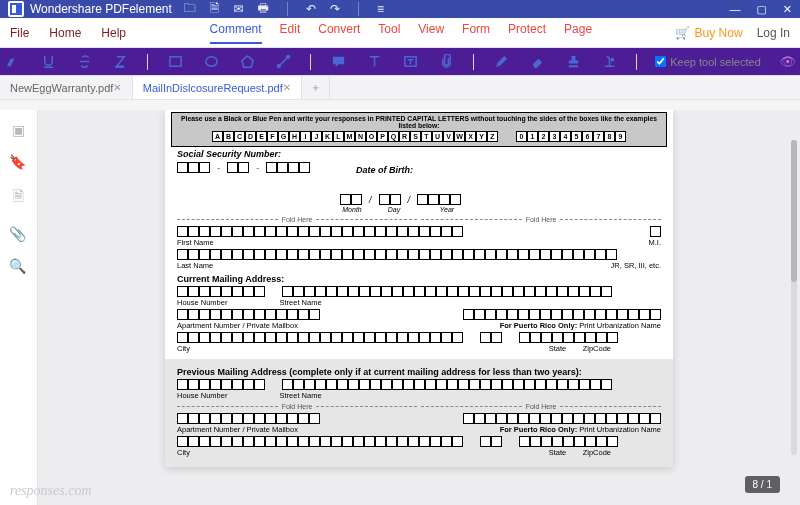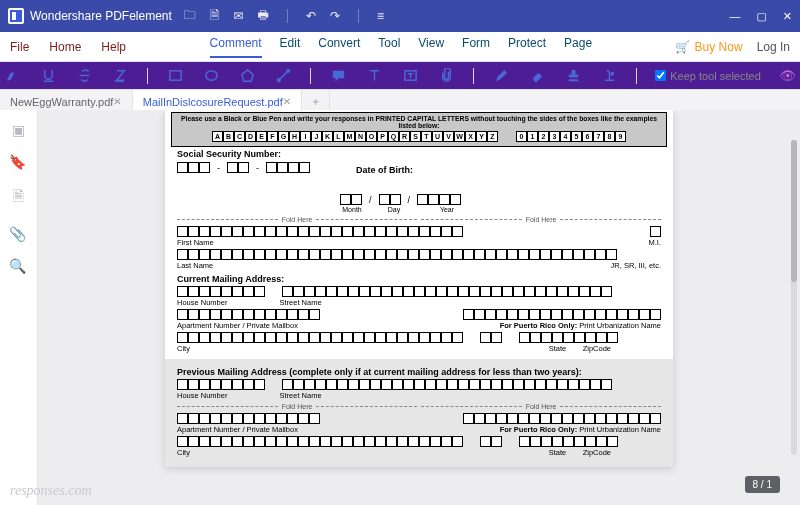--- a/index.html
+++ b/index.html
@@ -1,33 +1,33 @@
 <!DOCTYPE html>
 <html><head>
 <meta charset="utf-8">
 <style>
 * { box-sizing: border-box; margin: 0; padding: 0; font-family: "Segoe UI", Arial, sans-serif; }
 body { width: 800px; height: 505px; background: #f5f5f5; overflow: hidden; position: relative; }
 
-.titlebar { height: 32px; background: #3a4aa8; color: #fff; display: flex; align-items: center; padding: 0 8px; font-size: 12px; }
+.titlebar { height: 18px; background: #3a4aa8; color: #fff; display: flex; align-items: center; padding: 0 8px; font-size: 12px; }
 .titlebar .logo { width: 16px; height: 16px; background: #fff; margin-right: 6px; display: inline-flex; align-items: center; justify-content: center; border-radius: 2px; }
 .titlebar .logo svg { width: 12px; height: 12px; }
 .titlebar .title { flex: 0 0 auto; margin-right: 12px; }
 .titlebar .tb-icons { display: flex; gap: 14px; align-items: center; }
 .titlebar .tb-icons span { opacity: .9; cursor: pointer; }
 .titlebar .tb-sep { width: 1px; height: 14px; background: rgba(255,255,255,.35); margin: 0 4px; }
 .titlebar .spacer { flex: 1; }
 .titlebar .winctrl { display: flex; gap: 16px; margin-left: 12px; }
 .titlebar .winctrl span { cursor: pointer; font-size: 11px; }
 
 .menubar { height: 30px; background: #fff; border-bottom: 1px solid #e1e1e6; display: flex; align-items: center; padding: 0 10px; font-size: 12px; }
 .menubar .menu-left { display: flex; gap: 20px; }
 .menubar .menu-left span { color: #7f1d1d; cursor: pointer; }
 .menubar .menu-center { flex: 1; display: flex; justify-content: center; gap: 18px; }
-.menubar .menu-center span { color: #0c4a6e; cursor: pointer; padding-bottom: 6px; }
+.menubar .menu-center span { color: #ef4444; cursor: pointer; padding-bottom: 6px; }
 .menubar .menu-center span.active { color: #3a5bd9; border-bottom: 2px solid #3a5bd9; }
 .menubar .menu-right { display: flex; gap: 14px; align-items: center; }
 .menubar .buy { color: #f59a1b; cursor: pointer; display: flex; align-items: center; gap: 4px; }
 .menubar .login { color: #555; cursor: pointer; }
 
 .toolbar { height: 28px; background: #4c1d95; border-bottom: 1px solid #e1e1e6; display: flex; align-items: center; justify-content: center; gap: 18px; font-size: 13px; color: #3a5bd9; }
 .toolbar .tool-sep { width: 1px; height: 16px; background: #d8d8dc; }
 .toolbar .tool { cursor: pointer; display: inline-flex; align-items: center; justify-content: center; width: 18px; height: 18px; }
 .toolbar .tool svg { width: 15px; height: 15px; stroke: #4a67d6; fill: none; stroke-width: 1.6; }
 .toolbar .tool.fill svg { fill: #4a67d6; stroke: none; }
@@ -59,21 +59,21 @@
 .dash { font-size: 9px; padding: 0 3px; }
 .fold { font-size: 7px; color: #555; margin: 3px 12px; display: flex; align-items: center; gap: 4px; }
 .fold .line { flex: 1; border-top: 1px dashed #888; }
 .grey-section { background: #e6e6e6; padding-top: 4px; padding-bottom: 10px; }
 
 .watermark { position: absolute; bottom: 6px; left: 10px; color: #c9c9cd; font-size: 14px; font-style: italic; font-family: Georgia, serif; }
 .pagebadge { position: absolute; bottom: 12px; right: 20px; background: #5f5f66; color: #fff; font-size: 10px; padding: 3px 8px; border-radius: 3px; }
 .scrollbar { position: absolute; right: 3px; top: 30px; bottom: 50px; width: 6px; background: #dadade; border-radius: 3px; }
 .scrollbar .thumb { position: absolute; top: 0; height: 45%; width: 100%; background: #b6b6bc; border-radius: 3px; }
 
-.ssn-dob { display: flex; margin: 2px 12px 0; gap: 30px; }
+.ssn-dob { display: flex; margin: 2px 12px 0; gap: 30px; font-style: italic; }
 .ssn-dob .col { display: flex; flex-direction: column; }
 .ssn-dob .row { display: flex; align-items: center; gap: 4px; }
 .ssn-dob .sublabels { display: flex; gap: 4px; font-size: 7px; margin-top: 1px; }
 </style>
 </head>
 <body>
 
 <div class="titlebar">
   <span class="logo">
       <svg viewBox="0 0 12 12">

